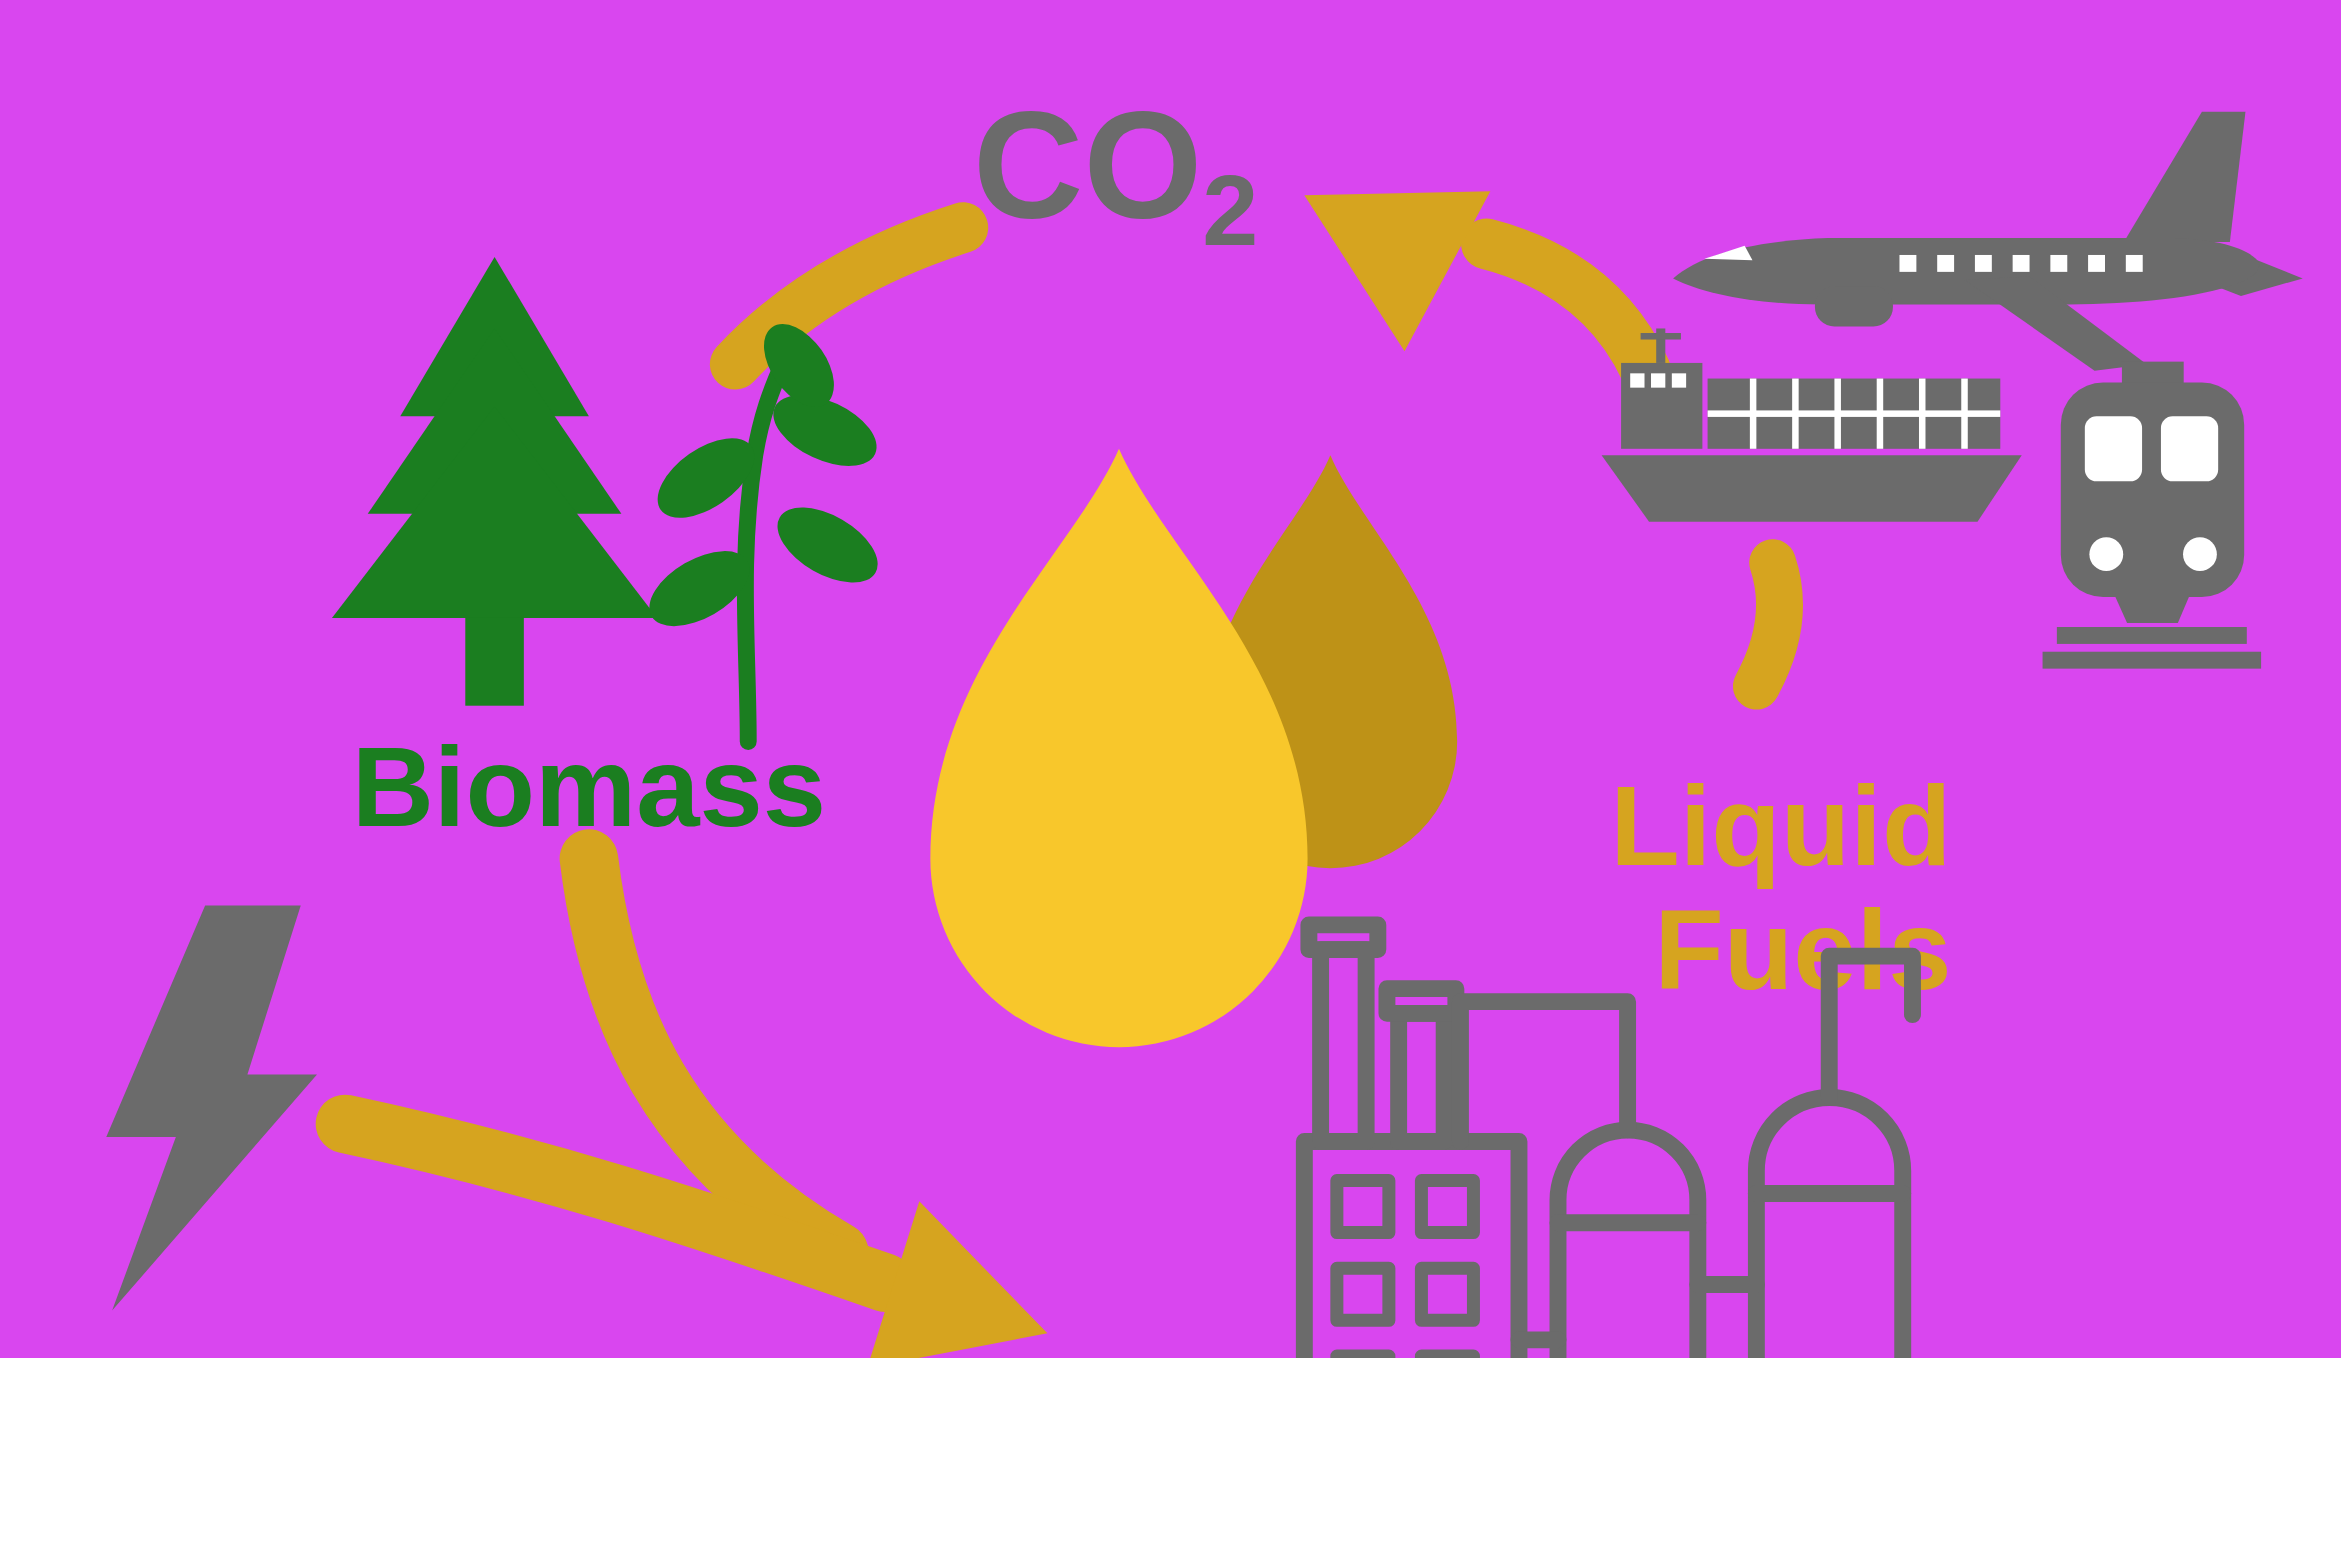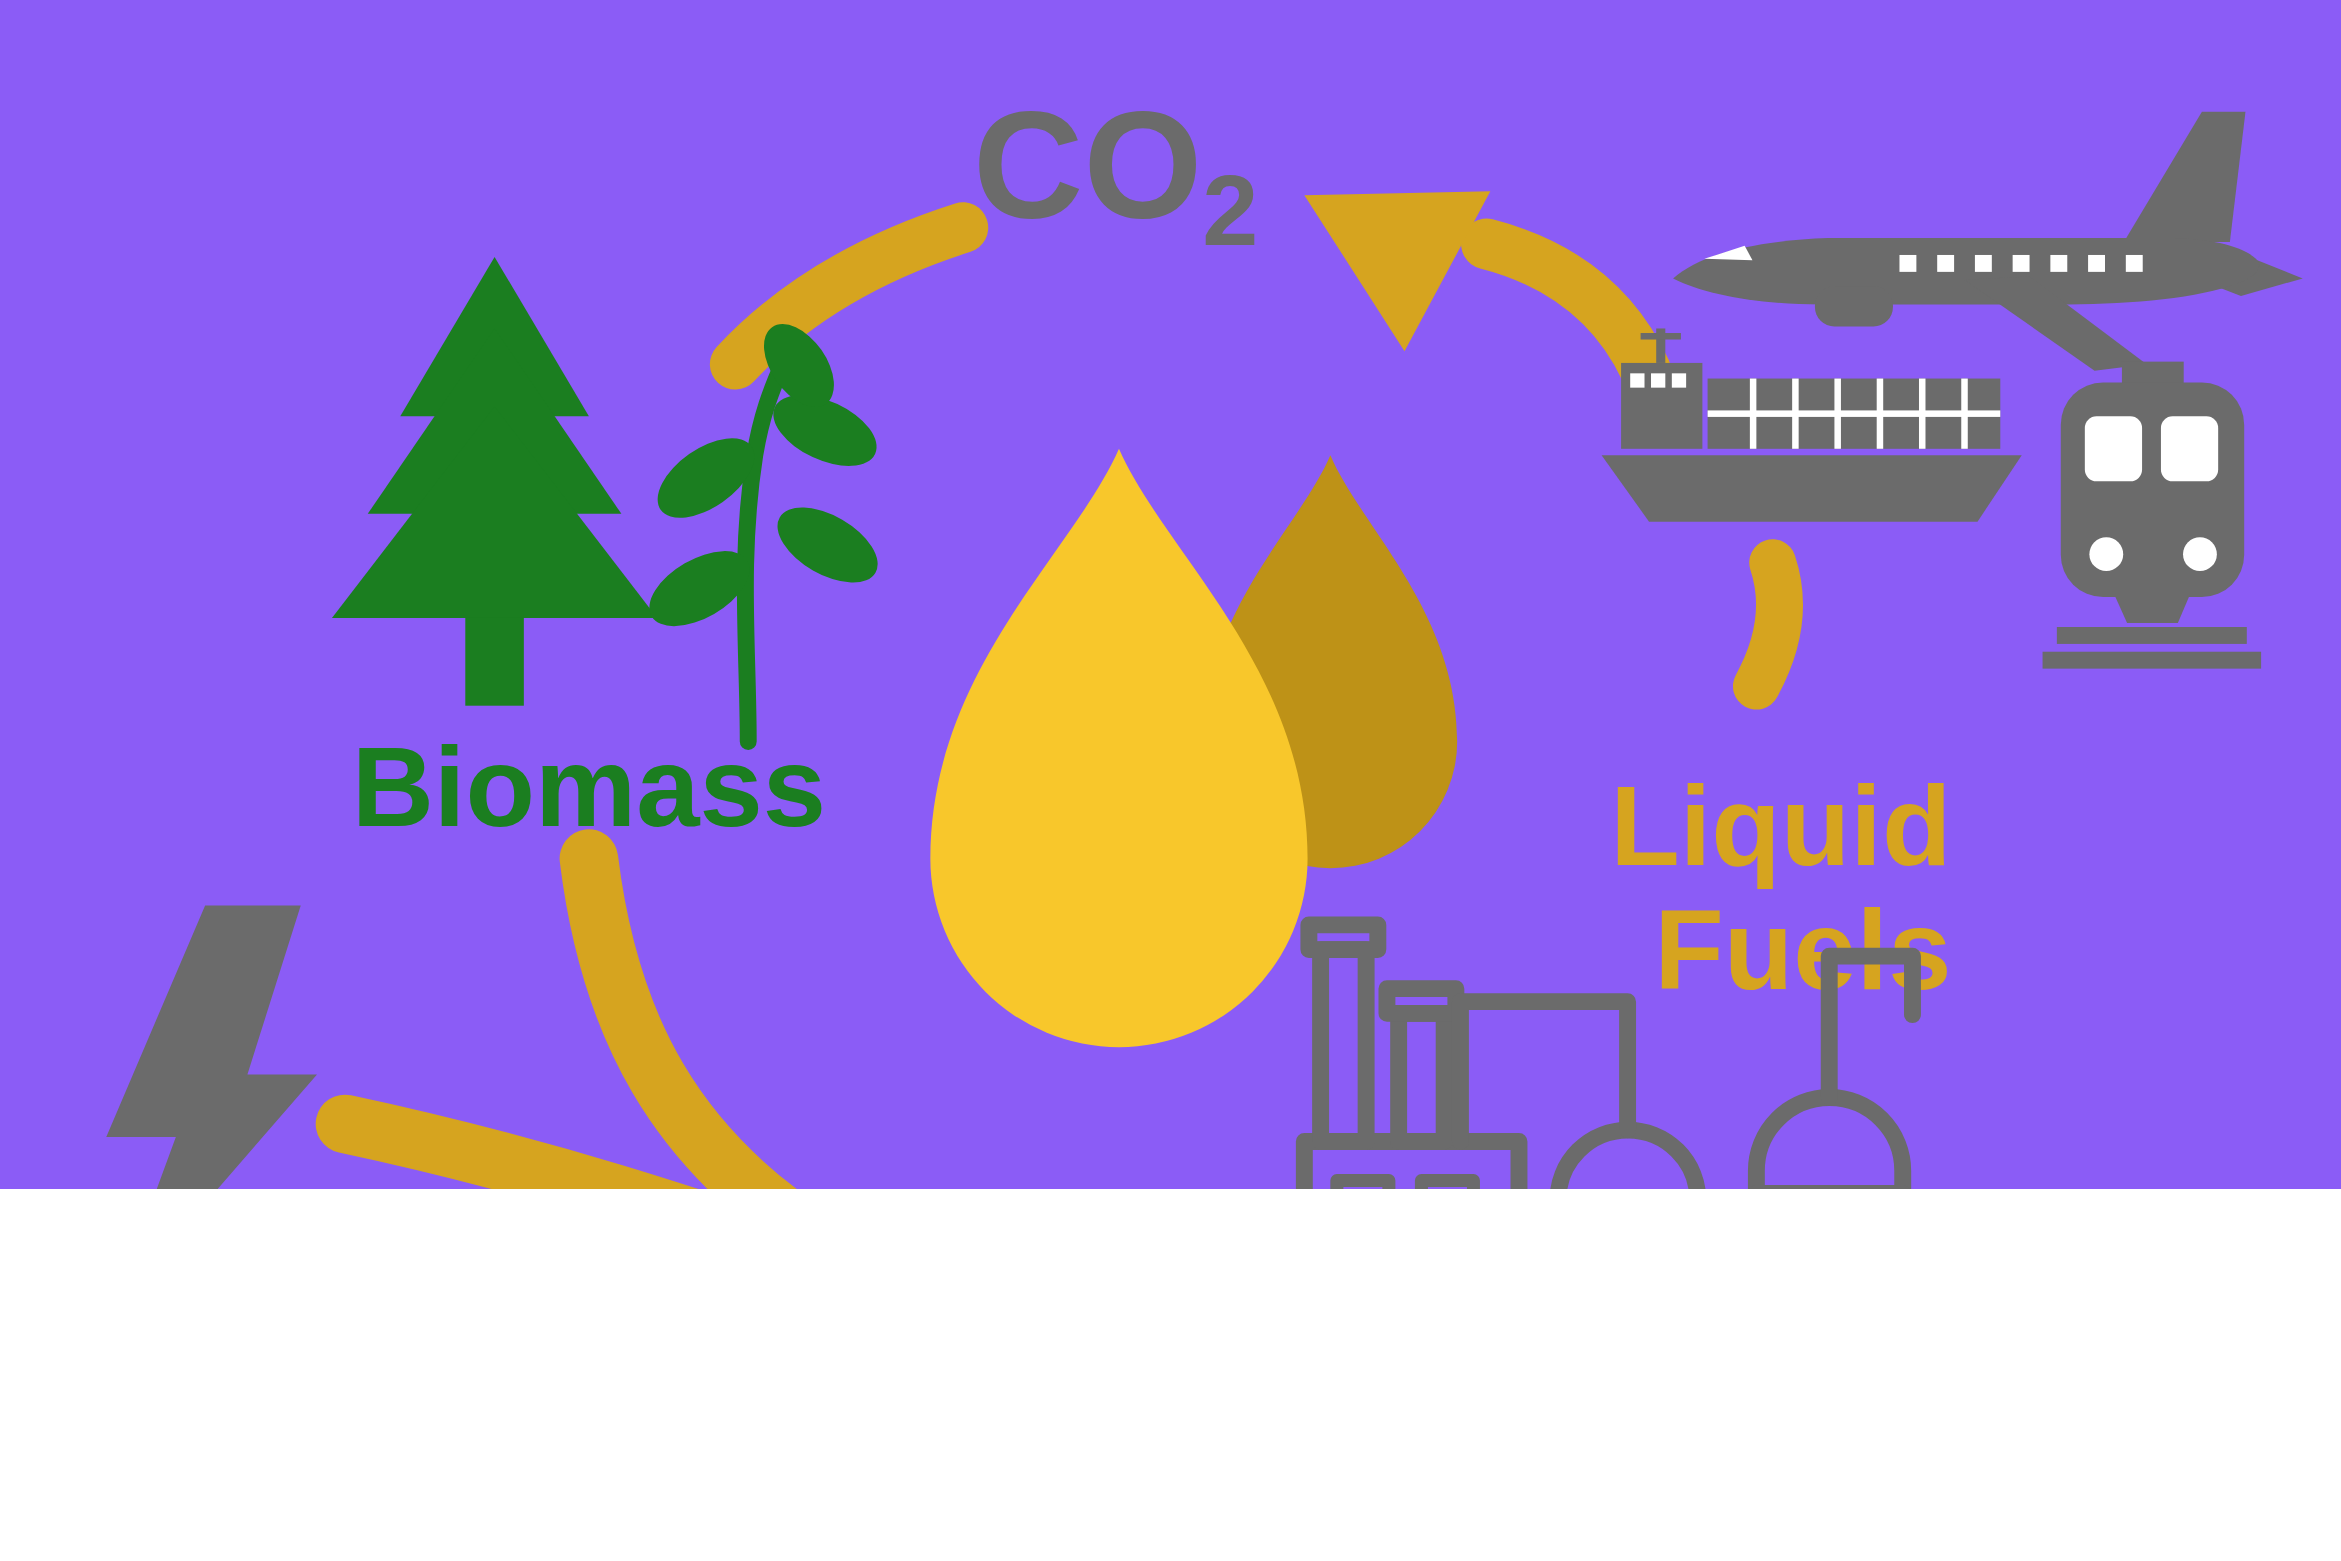--- a/index.html
+++ b/index.html
@@ -1,16 +1,16 @@
 <!DOCTYPE html>
 <html style="font-size:10.4px"><head>
 <meta charset="utf-8">
 <style>
   html,body{margin:0;padding:0;background:#ffffff;}
-  .stage{width:2342px;height:1189px;position:relative;overflow:hidden;background:#8b5cf6;}
+  .stage{width:2342px;height:1358px;position:relative;overflow:hidden;background:#d946ef;}
   svg{display:block;}
   .lbl{font-family:"Liberation Sans","DejaVu Sans",sans-serif;font-weight:bold;}
 </style>
 </head>
 <body>
 
 <div class="stage">
 <svg width="2342" height="1561" viewBox="0 0 3600 2400">
 
   <g fill="none" stroke-linecap="round" stroke-linejoin="round" stroke="#D6A41F">

